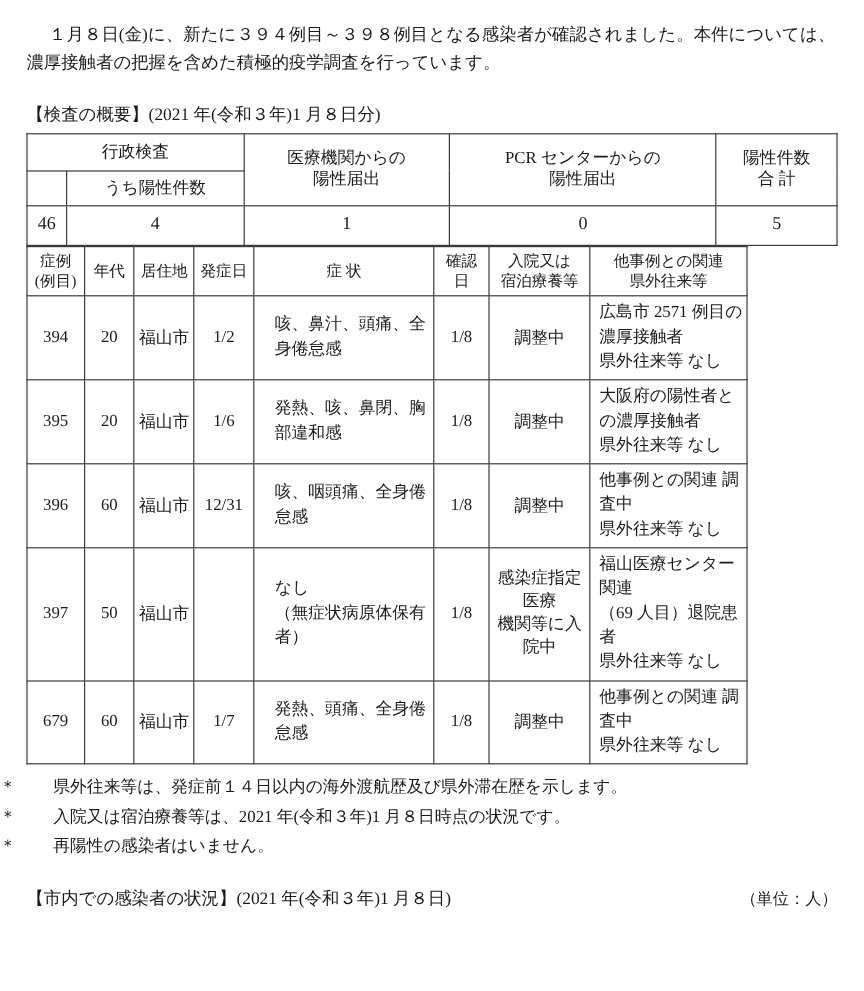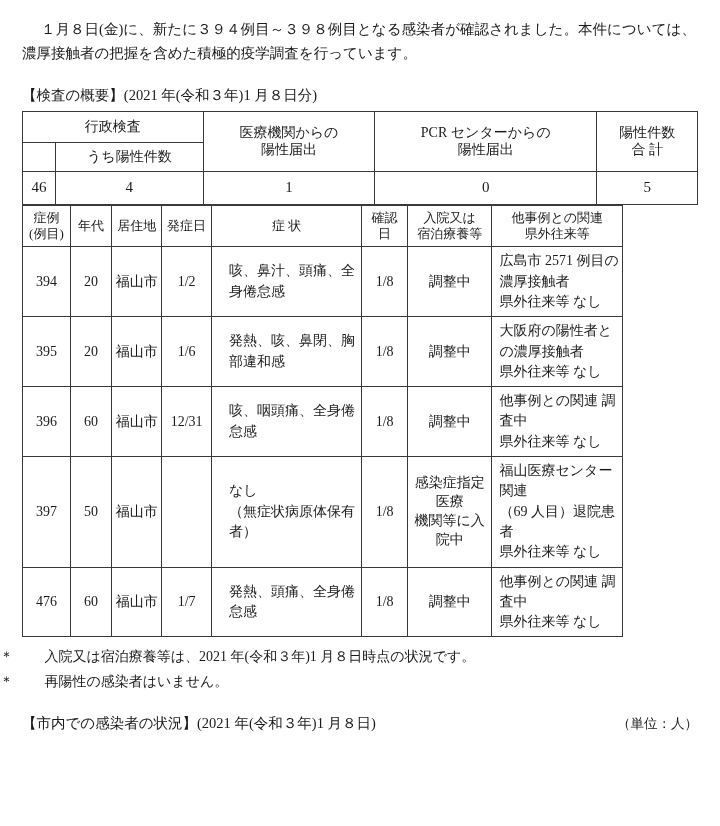--- a/index.html
+++ b/index.html
@@ -218,36 +218,37 @@
         <td>1/8</td>
         <td style="white-space:pre-line; line-height:1.35">感染症指定医療
 機関等に入院中</td>
         <td class="rel">
           <div>福山医療センター関連</div>
           <div>（69 人目）退院患者</div>
           <div>県外往来等  なし</div>
         </td>
       </tr>
       <tr class="body-row">
-        <td>476</td>
+        <td>679</td>
         <td>60</td>
         <td>福山市</td>
         <td>1/7</td>
         <td class="sym">発熱、頭痛、全身倦怠感</td>
         <td>1/8</td>
         <td>調整中</td>
         <td class="rel">
           <div>他事例との関連  調査中</div>
           <div>県外往来等  なし</div>
         </td>
       </tr>
     </tbody>
   </table>
 
   <div class="notes">
+    <span class="hang"><span class="ast">＊</span><span>県外往来等は、発症前１４日以内の海外渡航歴及び県外滞在歴を示します。</span></span>
     <span class="hang"><span class="ast">＊</span><span>入院又は宿泊療養等は、2021 年(令和３年)1 月８日時点の状況です。</span></span>
     <span class="hang"><span class="ast">＊</span><span>再陽性の感染者はいません。</span></span>
   </div>
 
   <div class="section-head-row">
     <span>【市内での感染者の状況】(2021 年(令和３年)1 月８日)</span>
     <span class="unit-note">（単位：人）</span>
   </div>
 
 </div>

